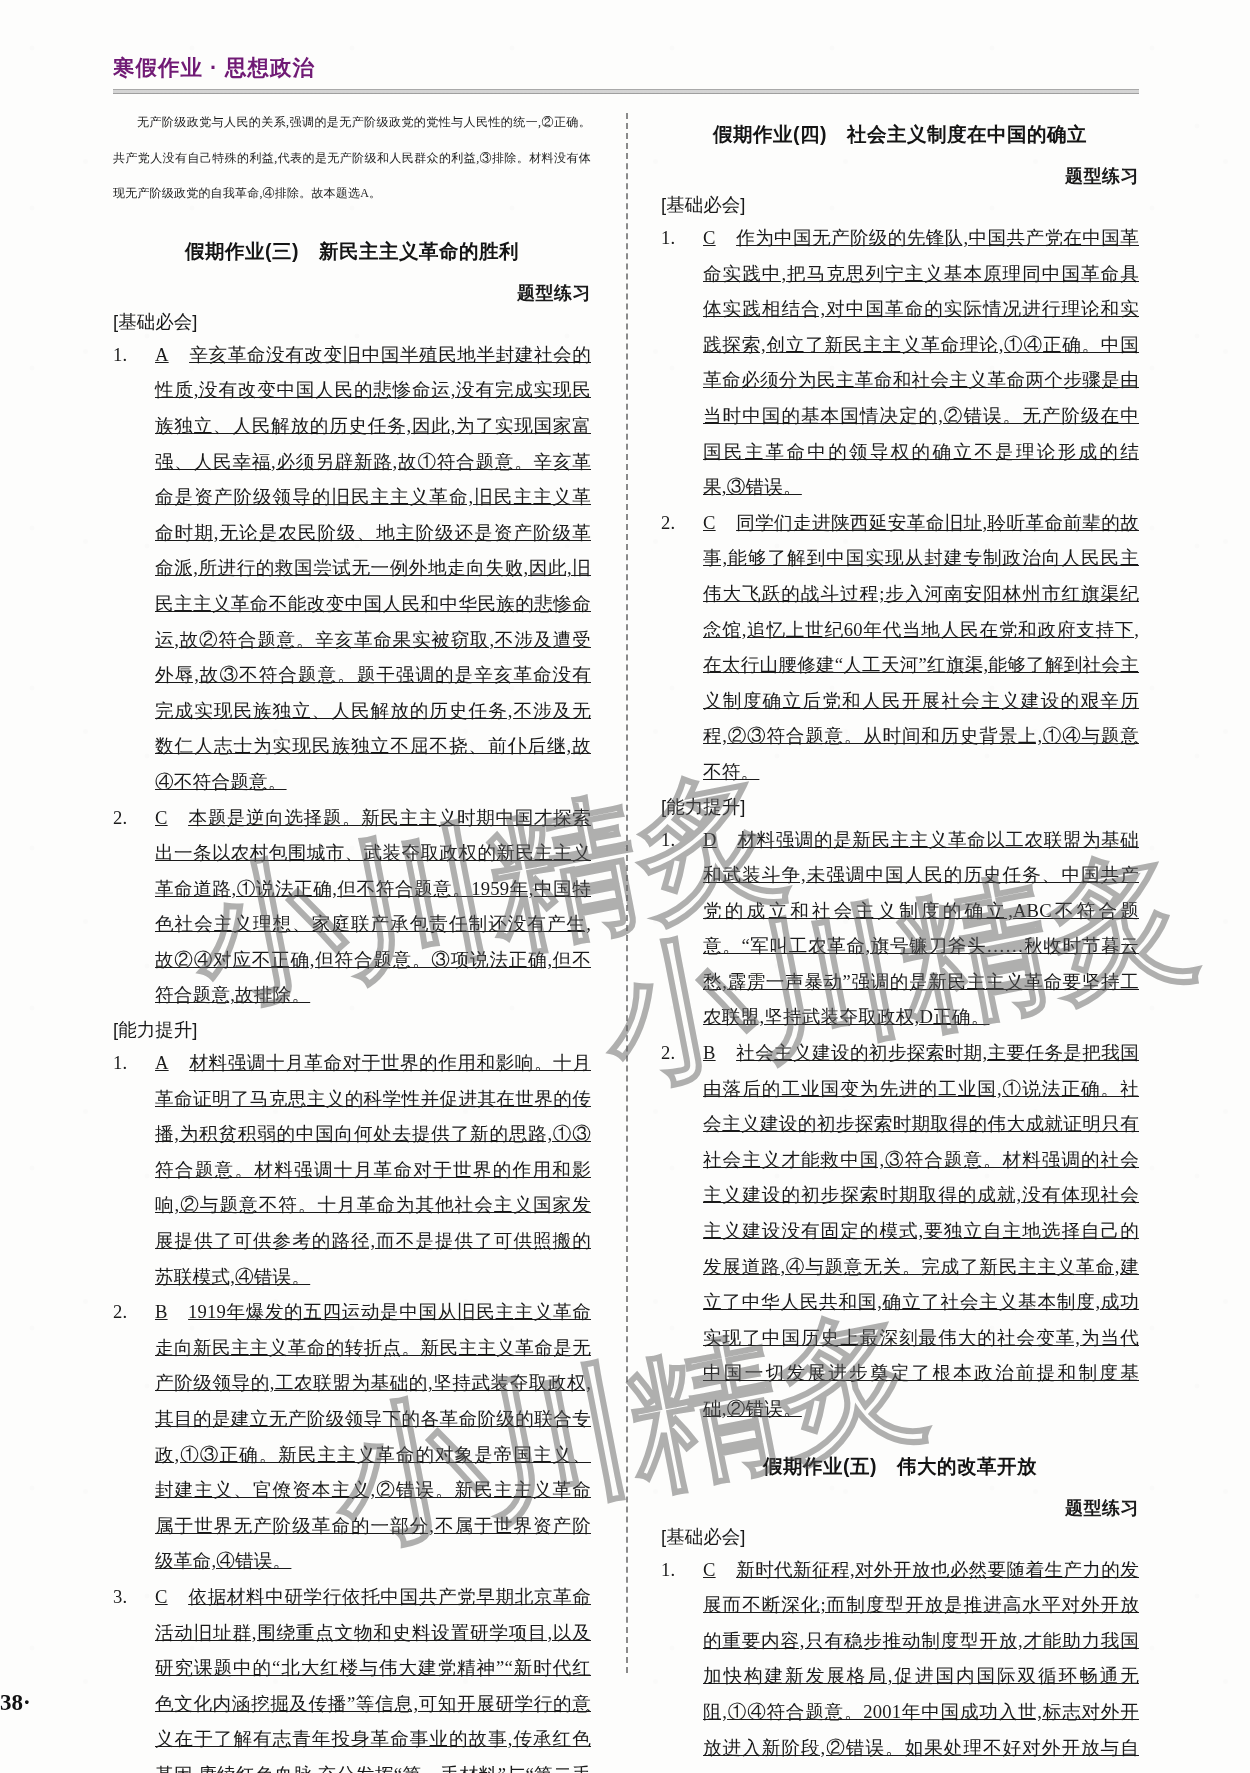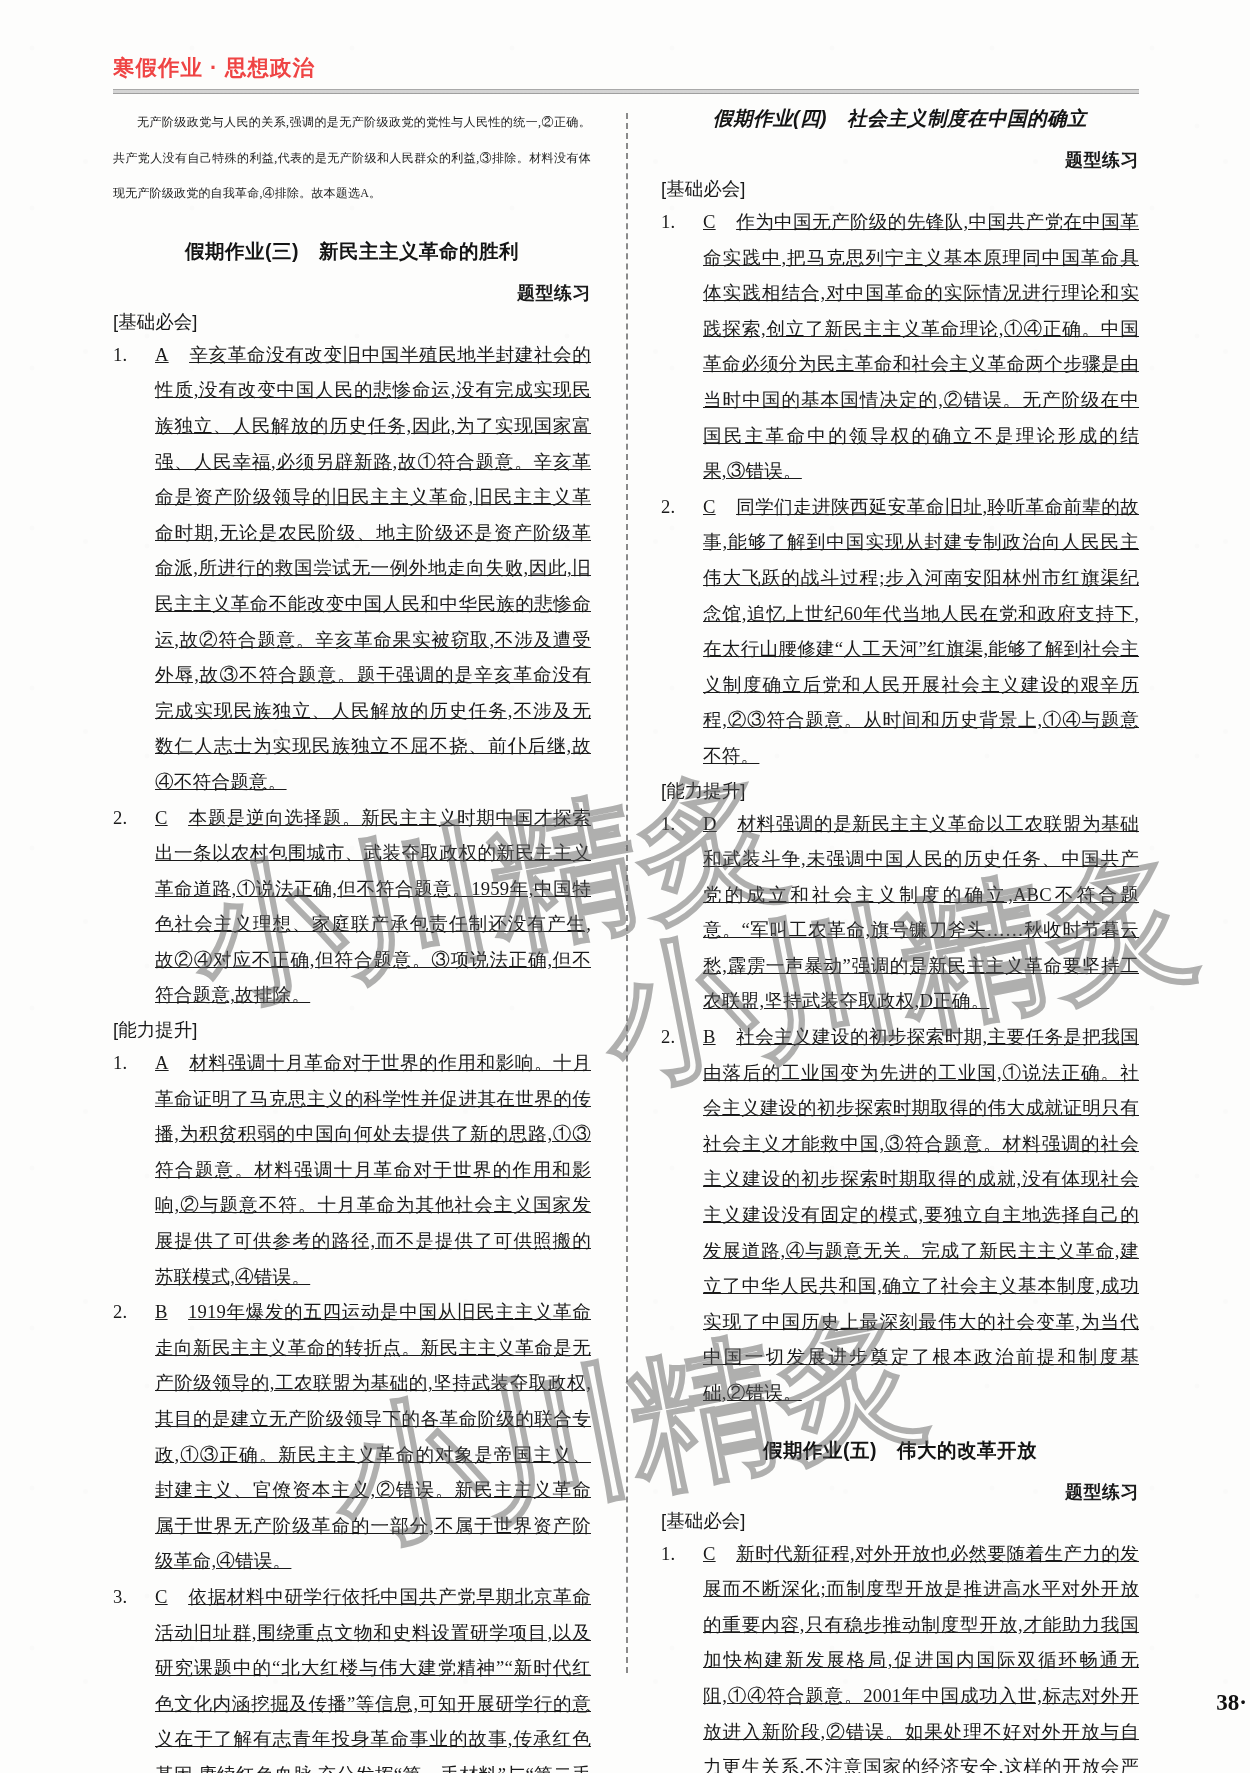--- a/index.html
+++ b/index.html
@@ -25,21 +25,21 @@
 
   
   .runhead{
     position:absolute;left:113px;top:57px;width:1026px;
   }
   .runhead-title{
     font-family:"Liberation Sans","DejaVu Sans",sans-serif;
     font-weight:bold;
     font-size:21.5px;
     letter-spacing:1px;
-    color:#ef4444;
+    color:#701a75;
     line-height:1.1;
   }
   .runhead-rule{
     margin-top:8px;
     height:5px;
     background:linear-gradient(to bottom,#9a9a9a 0 1px,#cdcdcd 1px 4px,#8e8e8e 4px 5px);
     opacity:.85;
   }
 
   
@@ -109,21 +109,21 @@
     display:inline-block;
     width:42px;
     text-indent:0;
     font-family:"Liberation Serif","DejaVu Serif",serif;
   }
   .item .gap{display:inline-block;width:1.1em;}
 
   
   .folio{
     position:absolute;left:0;right:0;top:1690px;
-    text-align:right;
+    text-align:left;
     font-family:"Liberation Serif","DejaVu Serif",serif;
     font-weight:bold;
     font-size:23px;
     color:#111;
   }
   .folio .dots{letter-spacing:3px;}
 
   
   .wm{
     position:absolute;
@@ -184,21 +184,21 @@
       </p>
 
       <p class="item">
         <span class="num">3.</span><span>C</span><span class="gap"></span><span>依据材料中研学行依托中国共产党早期北京革命活动旧址群,围绕重点文物和史料设置研学项目,以及研究课题中的“北大红楼与伟大建党精神”“新时代红色文化内涵挖掘及传播”等信息,可知开展研学行的意义在于了解有志青年投身革命事业的故事,传承红色基因,赓续红色血脉,充分发挥“第一手材料”与“第二手材料”的作用,弘扬伟大建党精神,②④入选。中国共产党的早期活动,探究的是新民主主义革命变革,与社会主义改造无关,①排除。马克思主义中国化时代化的第一次历史性飞跃是毛泽东思想,而毛泽东思想是在1945年召开的中共七大会议上确立为党的指导思想的,材料强调的是中国共产党的早期活动,③排除。故答案选C。</span>
       </p>
 
     </div>
 
     <div class="col col-right">
 
-      <div class="sec-title" style="margin-top:0;font-style:italic;">假期作业(四)　社会主义制度在中国的确立</div>
+      <div class="sec-title" style="margin-top:16px;">假期作业(四)　社会主义制度在中国的确立</div>
 
       <div class="sub-head">题型练习</div>
 
       <div class="bracket-head">[基础必会]</div>
 
       <p class="item">
         <span class="num">1.</span><span>C</span><span class="gap"></span><span>作为中国无产阶级的先锋队,中国共产党在中国革命实践中,把马克思列宁主义基本原理同中国革命具体实践相结合,对中国革命的实际情况进行理论和实践探索,创立了新民主主义革命理论,①④正确。中国革命必须分为民主革命和社会主义革命两个步骤是由当时中国的基本国情决定的,②错误。无产阶级在中国民主革命中的领导权的确立不是理论形成的结果,③错误。</span>
       </p>
 
       <p class="item">

